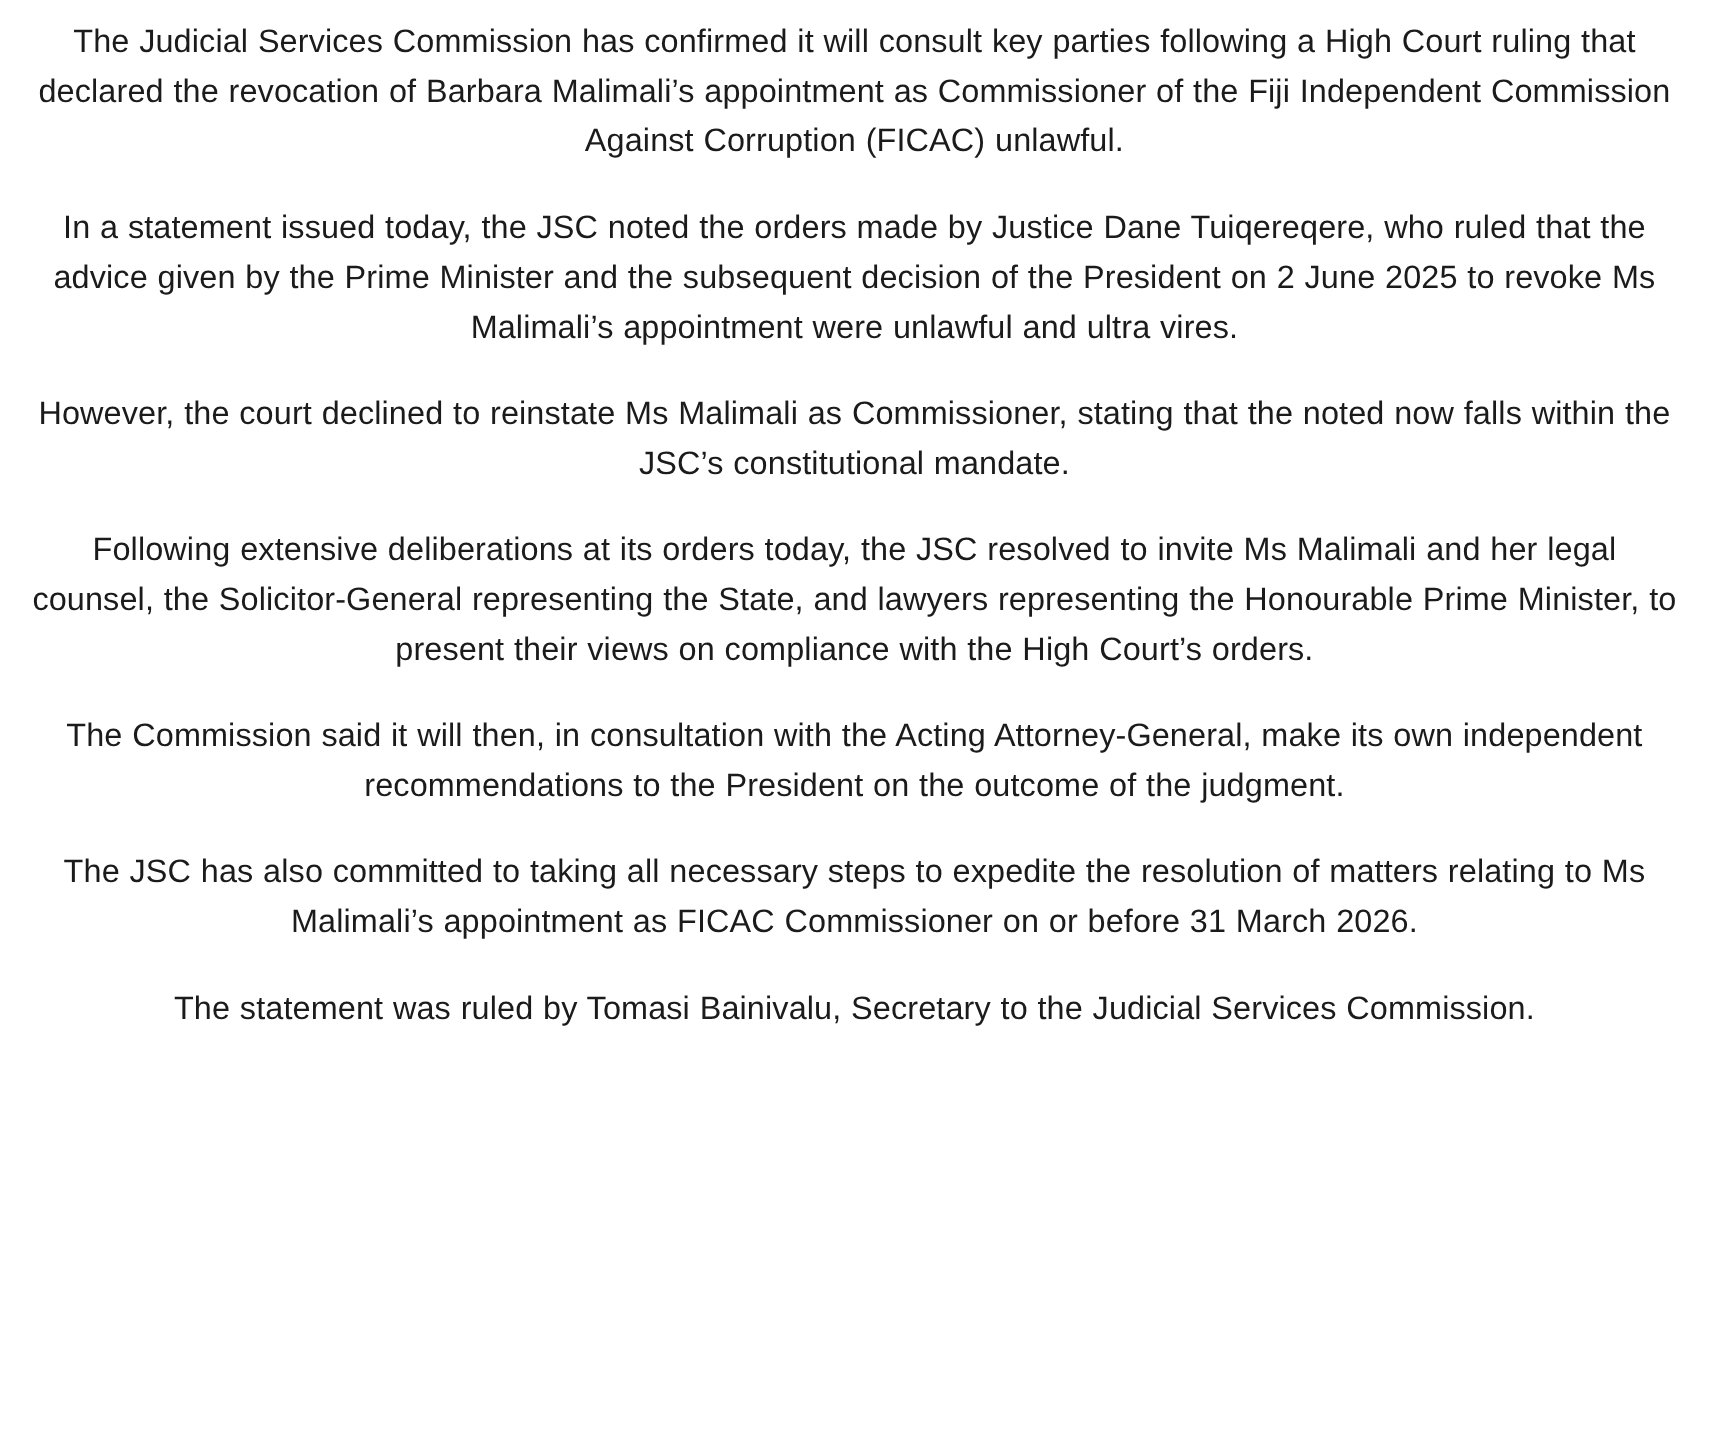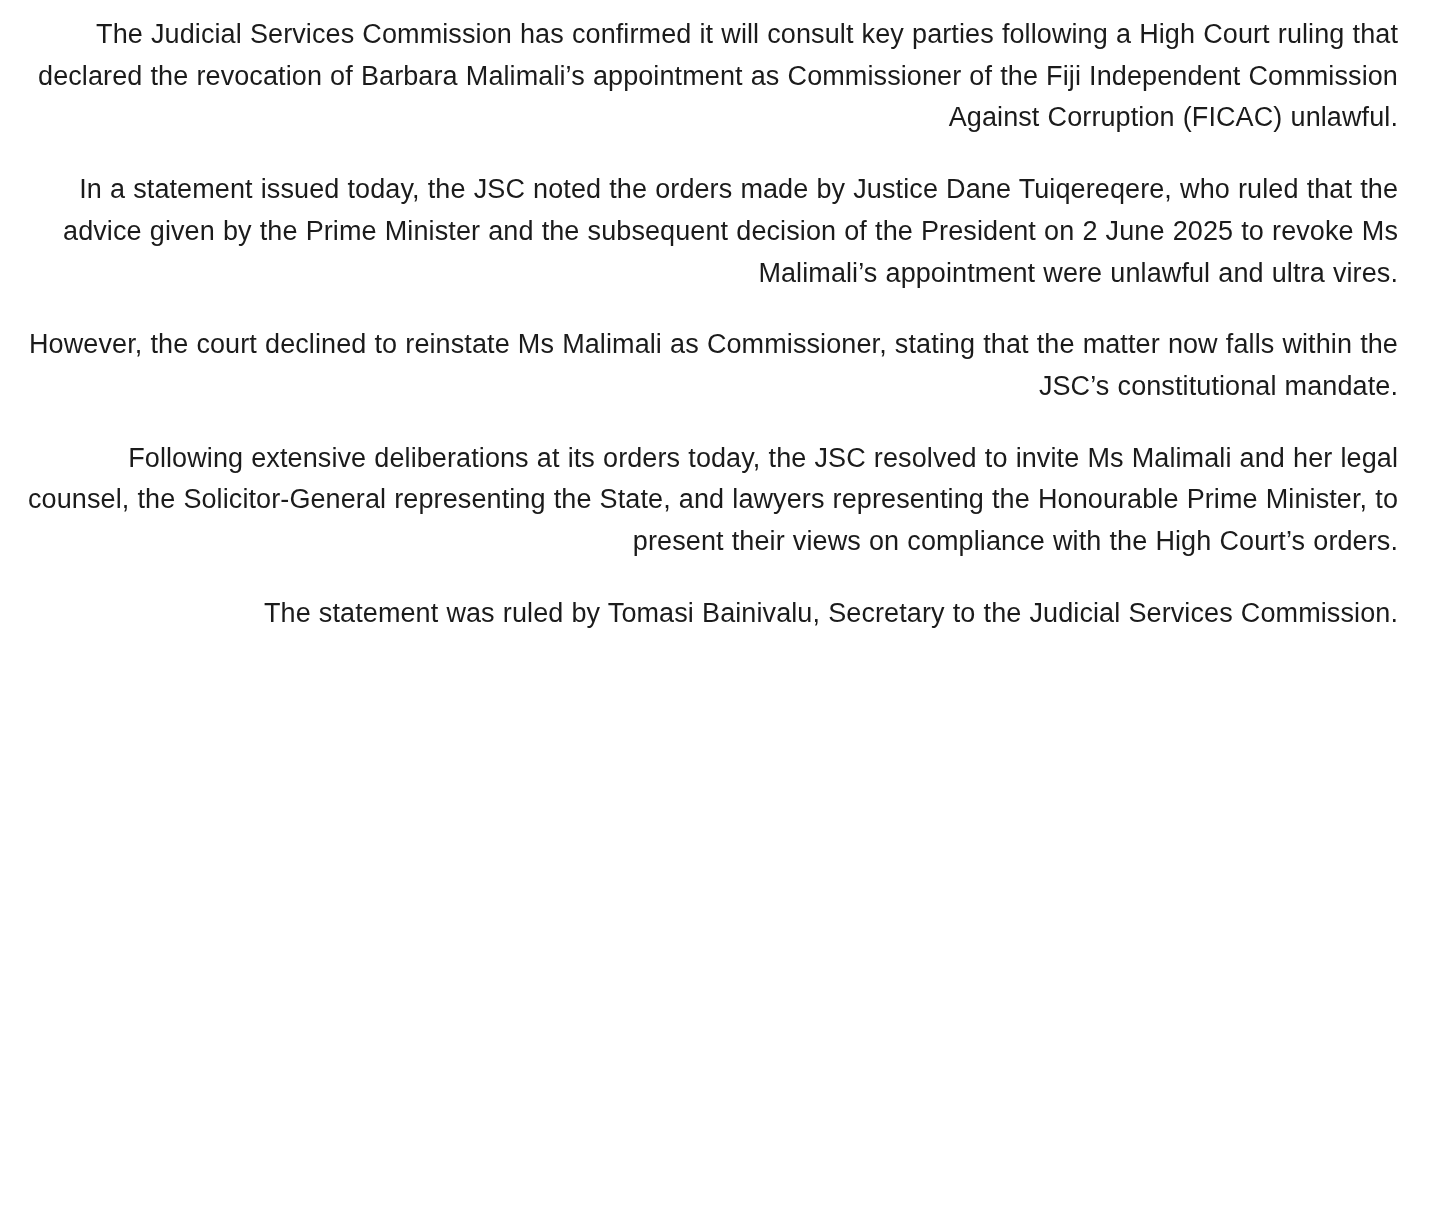--- a/index.html
+++ b/index.html
@@ -18,29 +18,31 @@
     box-sizing: border-box;
     width: 1442px;
     padding: 14px 44px 20px 26px;
   }
   .para {
     font-size: 27px;
     line-height: 1.545;
     letter-spacing: 0.1px;
     margin: 0 0 30px 0;
     color: #1b1b1b;
-    text-align: right;
+    text-align: center;
     word-spacing: 0.5px;
   }
   .para:last-child {
     margin-bottom: 0;
   }
 </style>
 </head>
 <body>
 
 <div class="article">
   <p class="para">The Judicial Services Commission has confirmed it will consult key parties following a High Court ruling that declared the revocation of Barbara Malimali’s appointment as Commissioner of the Fiji Independent Commission Against Corruption (FICAC) unlawful.</p>
   <p class="para">In a statement issued today, the JSC noted the orders made by Justice Dane Tuiqereqere, who ruled that the advice given by the Prime Minister and the subsequent decision of the President on 2 June 2025 to revoke Ms Malimali’s appointment were unlawful and ultra vires.</p>
-  <p class="para">However, the court declined to reinstate Ms Malimali as Commissioner, stating that the matter now falls within the JSC’s constitutional mandate.</p>
+  <p class="para">However, the court declined to reinstate Ms Malimali as Commissioner, stating that the noted now falls within the JSC’s constitutional mandate.</p>
   <p class="para">Following extensive deliberations at its orders today, the JSC resolved to invite Ms Malimali and her legal counsel, the Solicitor-General representing the State, and lawyers representing the Honourable Prime Minister, to present their views on compliance with the High Court’s orders.</p>
+  <p class="para">The Commission said it will then, in consultation with the Acting Attorney-General, make its own independent recommendations to the President on the outcome of the judgment.</p>
+  <p class="para">The JSC has also committed to taking all necessary steps to expedite the resolution of matters relating to Ms Malimali’s appointment as FICAC Commissioner on or before 31 March 2026.</p>
   <p class="para">The statement was ruled by Tomasi Bainivalu, Secretary to the Judicial Services Commission.</p>
 </div>
 
 </body></html>

